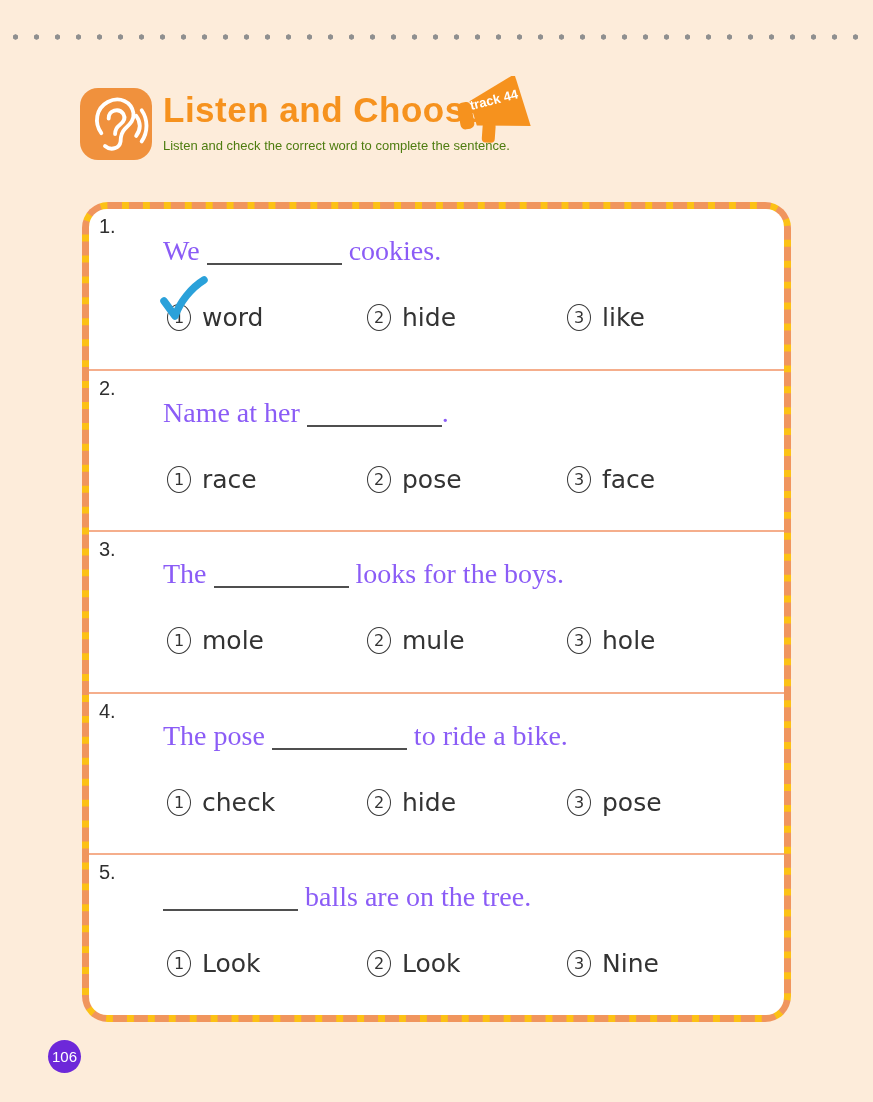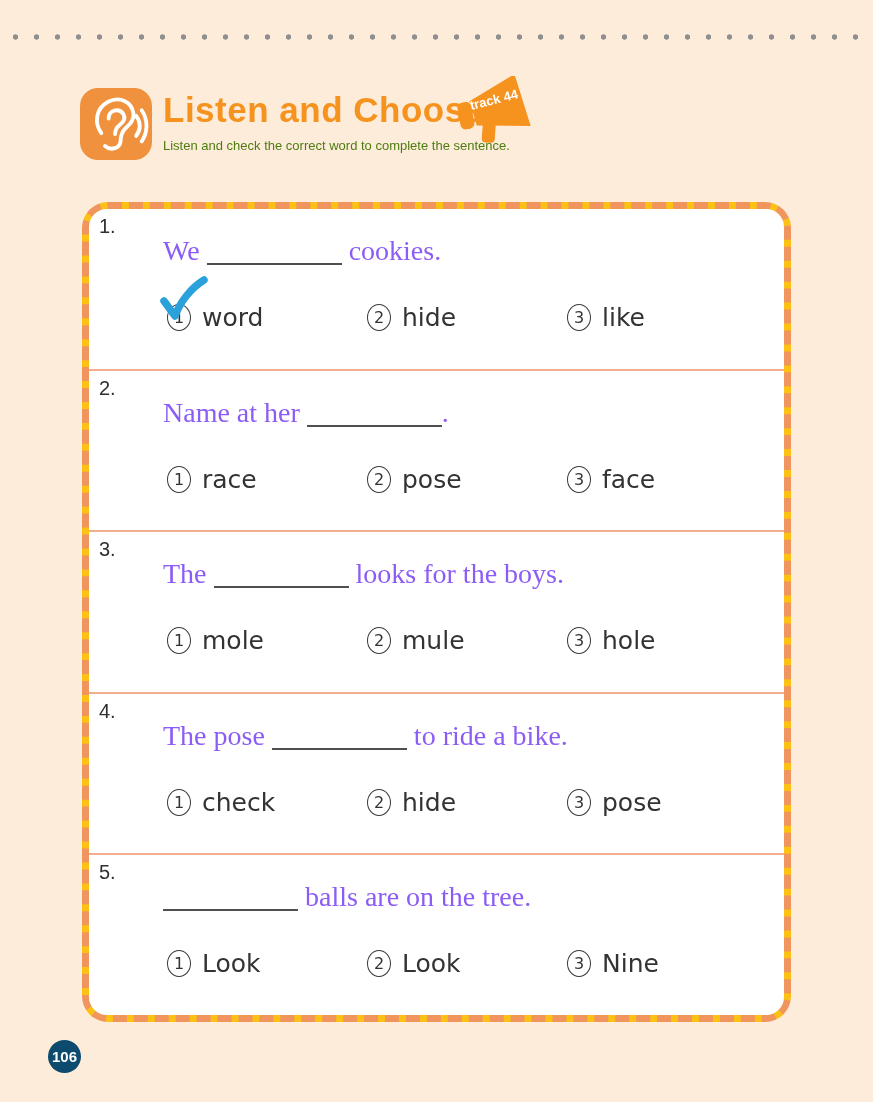--- a/index.html
+++ b/index.html
@@ -68,23 +68,23 @@
     flex:none; width:24px; height:27px;
     border:1.8px solid #3a3a3a; border-radius:50%;
     display:flex; align-items:center; justify-content:center;
     font-size:16px; color:#333333;
   }
   .check-mark { position:absolute; left:-10px; top:-27px; pointer-events:none; }
 
   
   .page-circle {
     position:absolute; left:48px; top:1040px; width:33px; height:33px;
-    border-radius:50%; background:#0c4a6e; color:#ffffff;
+    border-radius:50%; background:#6d28d9; color:#ffffff;
     display:flex; align-items:center; justify-content:center;
-    font-size:15px; font-weight:bold;
+    font-size:15px; font-weight:normal;
   }
 </style>
 </head>
 <body>
 
 <div class="canvas">
 
   <div class="dots-line"></div>
 
   <div class="ear-badge">

